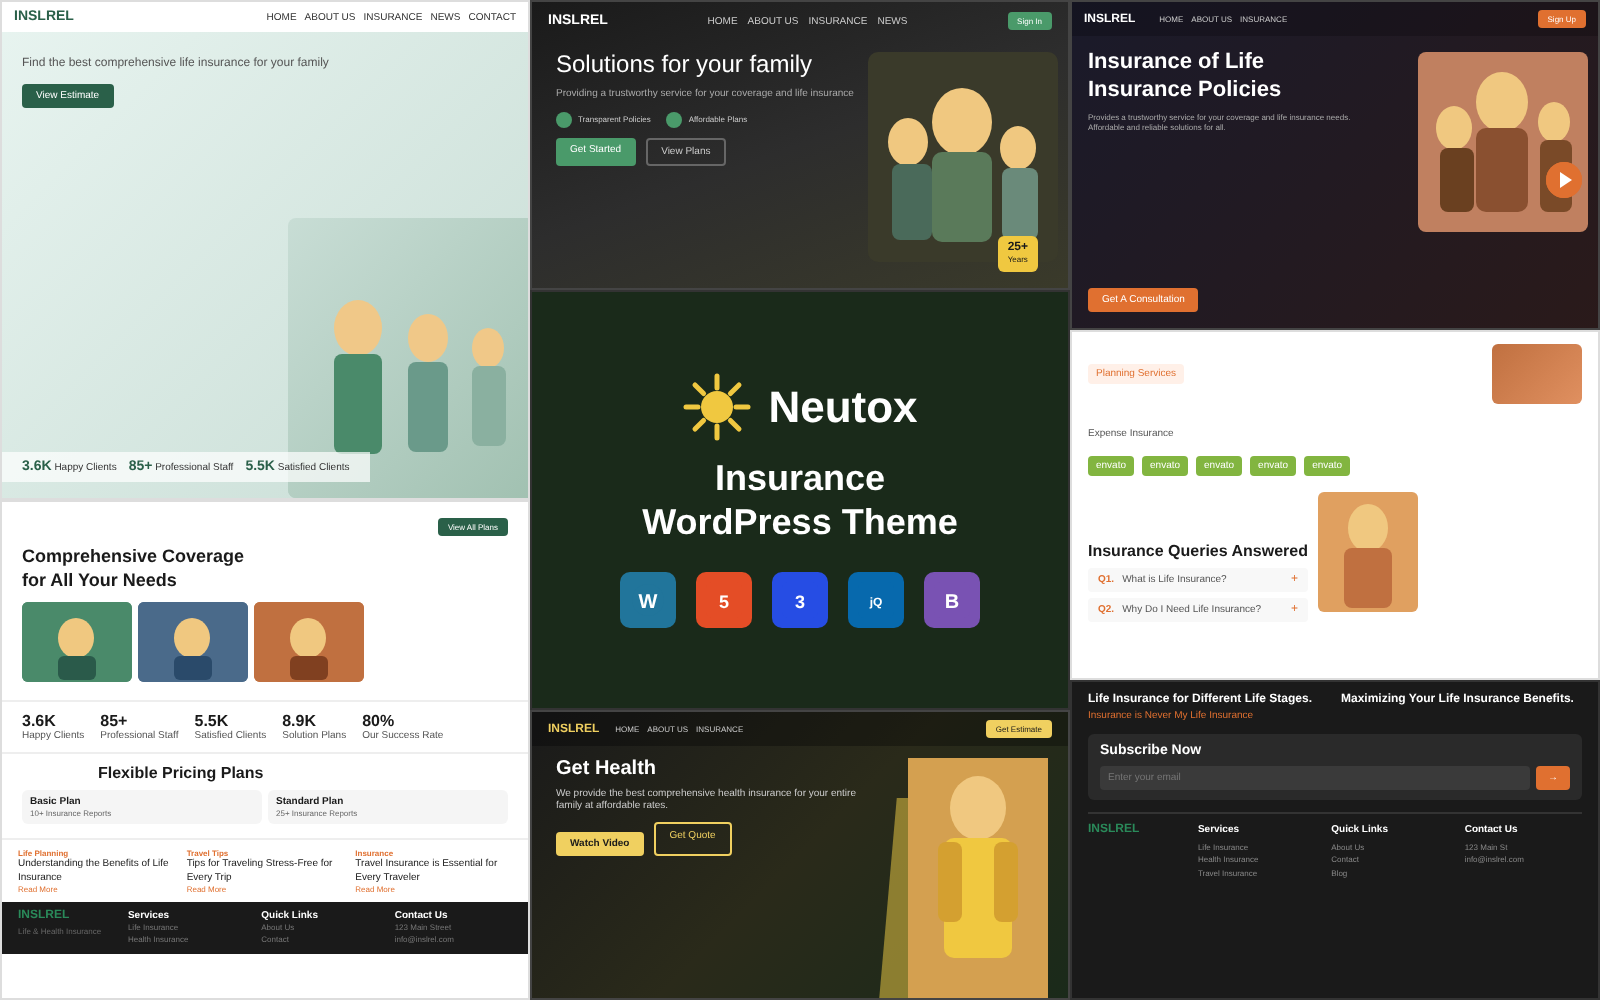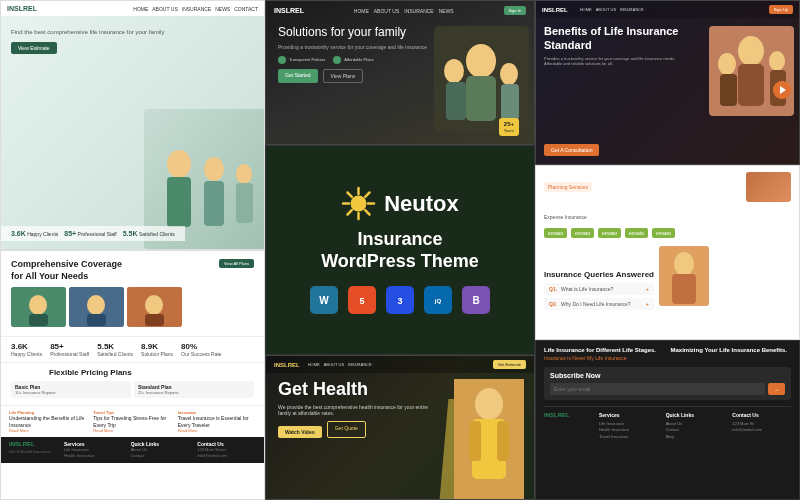--- a/index.html
+++ b/index.html
@@ -374,21 +374,21 @@
       font-size: 6px;
       font-weight: bold;
       color: #f0d060;
     }
 
     .get-health-content {
       padding: 6px 12px;
     }
 
     .get-health-title {
-      font-size: 18px;
+      font-size: 10px;
       font-weight: bold;
       color: white;
       line-height: 1.2;
     }
 
     .get-health-subtitle {
       font-size: 5px;
       color: #ccc;
       margin-top: 3px;
     }
@@ -744,21 +744,21 @@
         <div class="stat-item">
           <span class="stat-num">5.5K</span>
           <span>Satisfied Clients</span>
         </div>
       </div>
     </div>
 
     <div class="card-bottom-left">
       <div class="coverage-section">
         <div style="display:flex;align-items:flex-start;justify-content:space-between;">
-          <div class="section-title" style="max-width:120px;">Comprehensive Coverage for All Your Needs</div>
+          <div class="section-title" style="max-width:120px;margin-top:14px;">Comprehensive Coverage for All Your Needs</div>
           <div style="background:#2a6049;color:white;font-size:4px;padding:2px 5px;border-radius:2px;white-space:nowrap;">View All Plans</div>
         </div>
         <div class="img-row">
           <div class="img-placeholder img-green">
             <svg width="55" height="40" xmlns="http://www.w3.org/2000/svg">
               <rect width="55" height="40" fill="#4a8a6a"></rect>
               <ellipse cx="27" cy="18" rx="9" ry="10" fill="#f0c880"></ellipse>
               <rect x="18" y="27" width="19" height="12" rx="3" fill="#2a5a4a"></rect>
             </svg>
           </div>
@@ -1011,21 +1011,21 @@
         <span class="right-logo">INSLREL</span>
         <div class="right-nav-links">
           <span class="right-nav-link">HOME</span>
           <span class="right-nav-link">ABOUT US</span>
           <span class="right-nav-link">INSURANCE</span>
         </div>
         <div style="background:#e07030;color:white;font-size:4px;padding:2px 5px;border-radius:2px;margin-left:auto;">Sign Up</div>
       </div>
       <div class="right-hero-content">
         <div style="max-width:140px;">
-          <div class="right-hero-title">Benefits of Life Insurance Standard</div>
+          <div class="right-hero-title">Insurance of Life Insurance Policies</div>
           <div class="right-hero-text">Provides a trustworthy service for your coverage and life insurance needs. Affordable and reliable solutions for all.</div>
         </div>
       </div>
 
       <div style="position:absolute;right:5px;top:25px;width:85px;height:90px;overflow:hidden;border-radius:4px;">
         <svg width="85" height="90" xmlns="http://www.w3.org/2000/svg">
           <rect width="85" height="90" fill="#c08060"></rect>
           <ellipse cx="42" cy="25" rx="13" ry="15" fill="#f0c880"></ellipse>
           <rect x="29" y="38" width="26" height="42" rx="5" fill="#8a5030"></rect>
           <ellipse cx="18" cy="38" rx="9" ry="11" fill="#f0c880"></ellipse>

